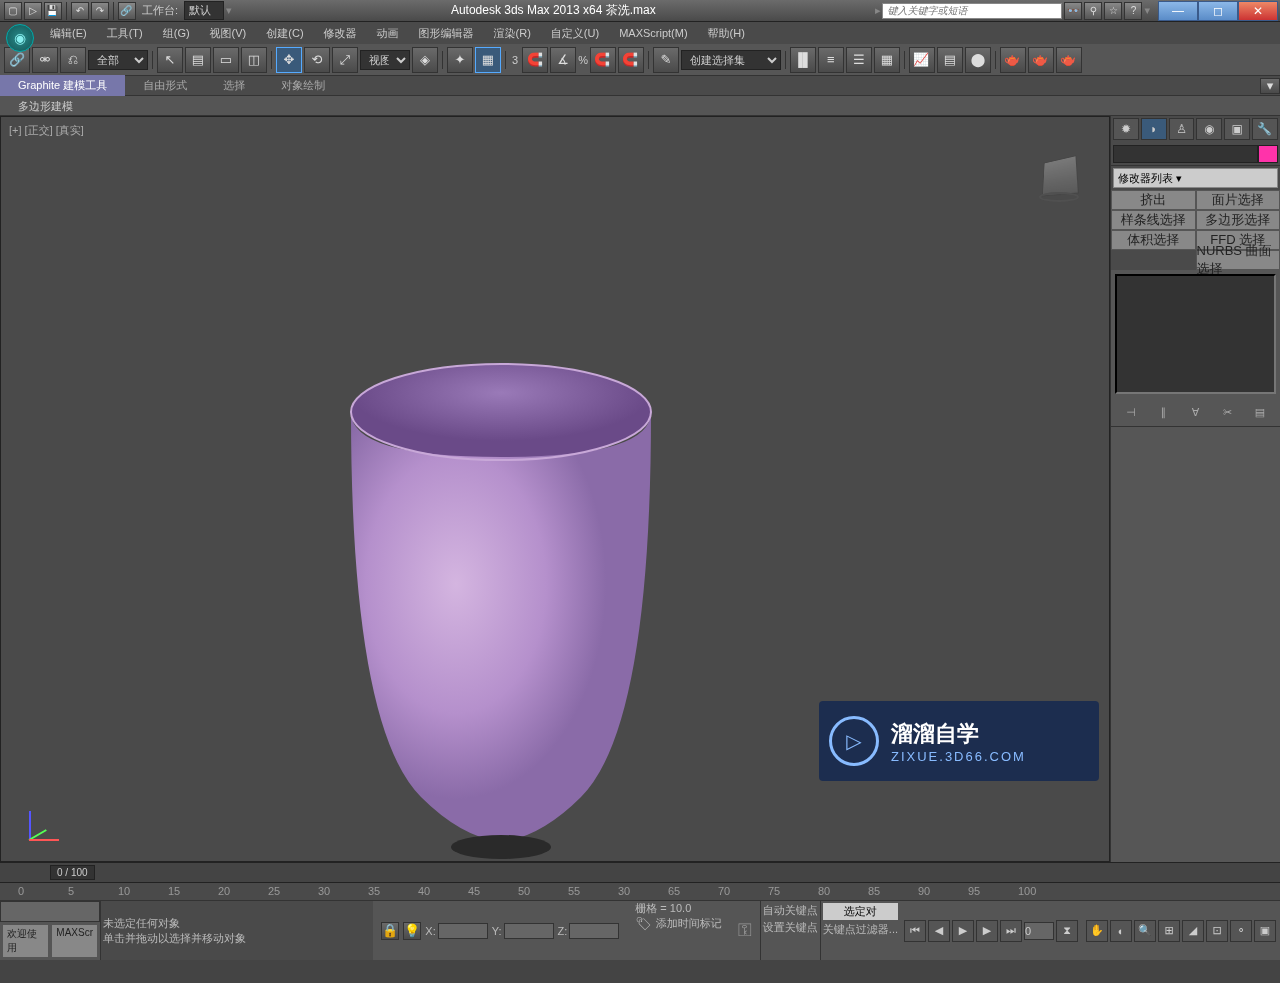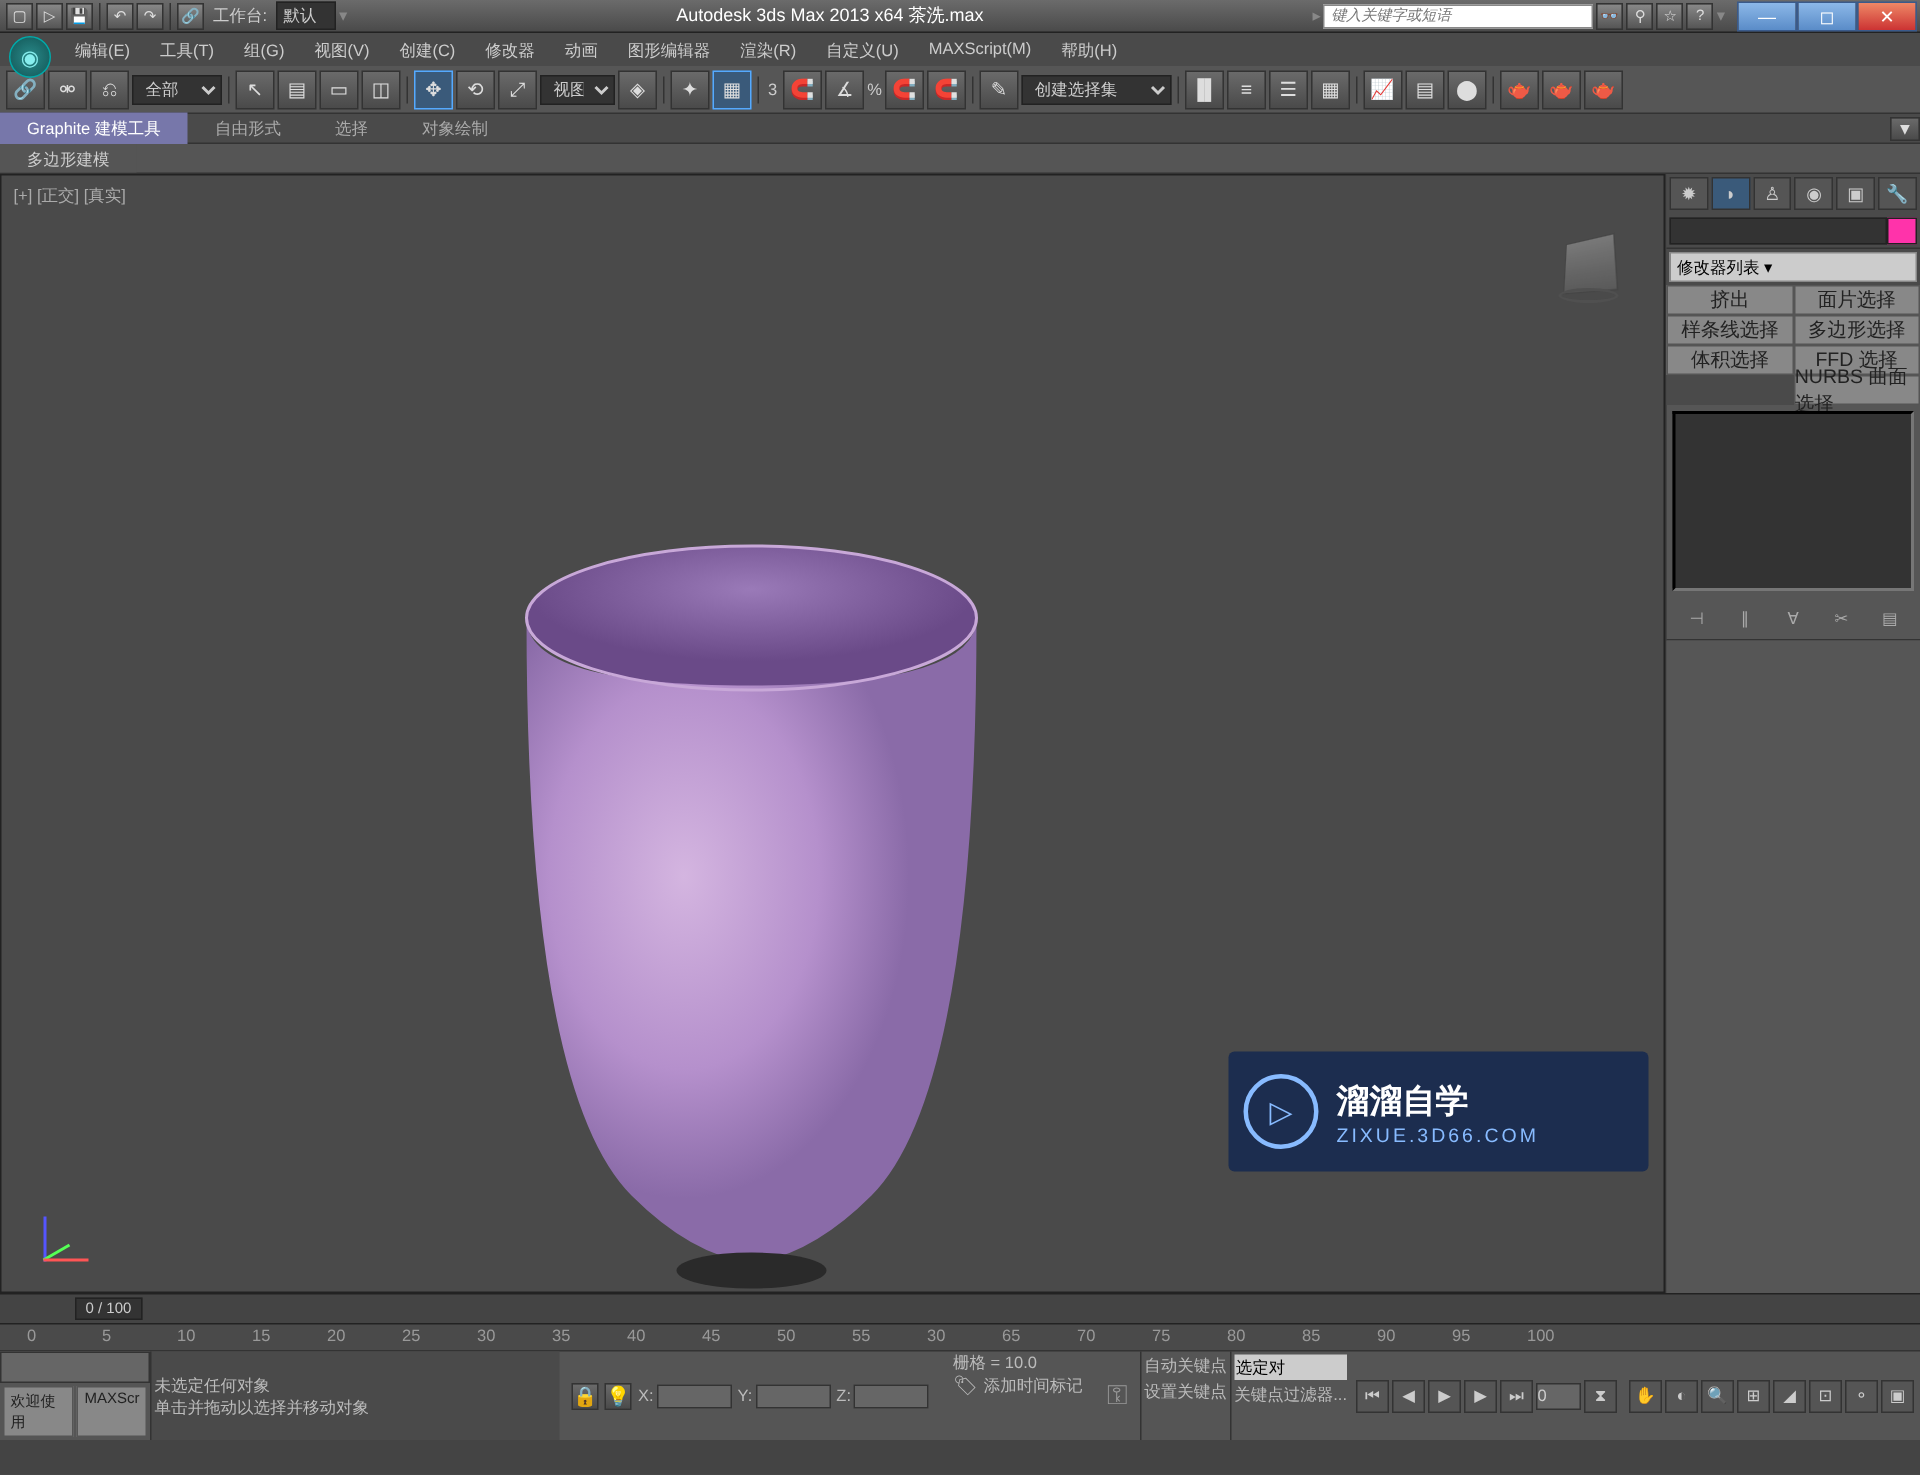--- a/index.html
+++ b/index.html
@@ -317,21 +317,21 @@
         <span style="font-size:13px">🏷</span>
         <span>添加时间标记</span>
       </div>
   </div>
   <div style="width:30px;display:flex;align-items:center;justify-content:center;font-size:18px;color:#999">⚿</div>
   <div class="sb-key">
     <div>自动关键点</div>
     <div>设置关键点</div>
   </div>
   <div class="sb-key">
-    <div style="background:#ccc;color:#000;padding:1px 1px">选定对</div>
+    <div style="background:#ccc;color:#000;padding:1px 21px">选定对</div>
     <div>关键点过滤器...</div>
   </div>
   <div class="sb-nav">
     <div class="sb-nbtn">⏮</div>
     <div class="sb-nbtn">◀</div>
     <div class="sb-nbtn">▶</div>
     <div class="sb-nbtn">▶</div>
     <div class="sb-nbtn">⏭</div>
     <input style="width: 30px; height: 18px; background: rgb(102, 102, 102); border: 1px solid rgb(51, 51, 51); color: rgb(204, 204, 204);" value="0">
     <div class="sb-nbtn">⧗</div>

